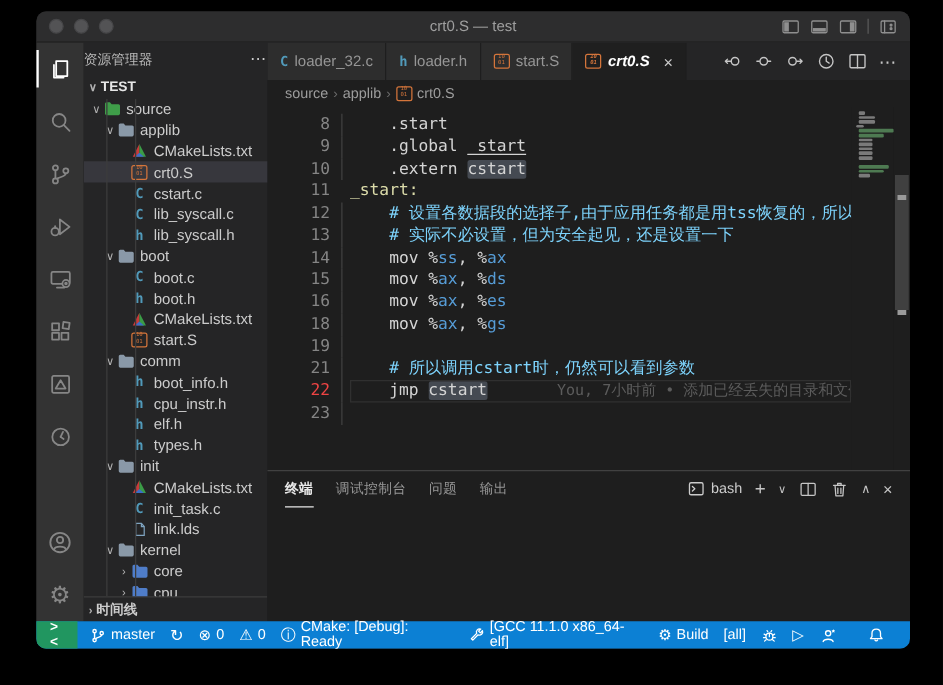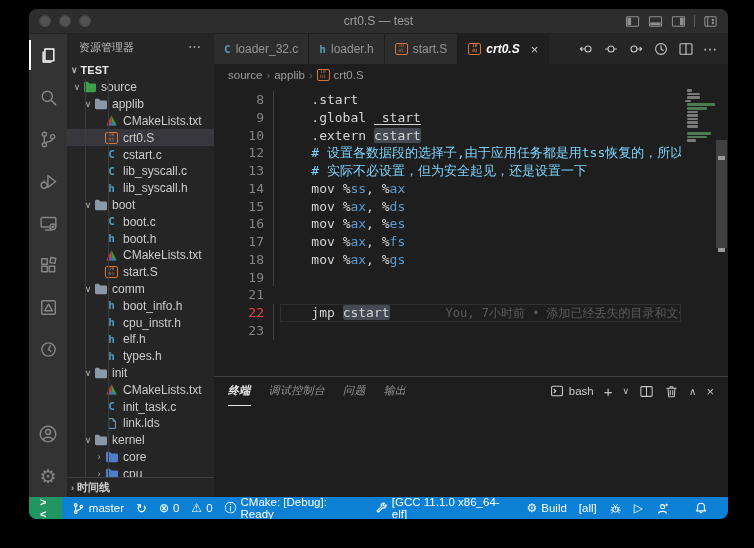--- a/index.html
+++ b/index.html
@@ -20,21 +20,21 @@
   
   .main{flex:1;display:flex;min-height:0;}
   .activitybar{width:38px;flex:0 0 38px;background:#333333;display:flex;flex-direction:column;align-items:center;}
   .ab-item{width:38px;height:42px;display:flex;align-items:center;justify-content:center;color:#868686;position:relative;}
   .ab-item.active{color:#ffffff;}
   .ab-item.active::before{content:"";position:absolute;left:0;top:6px;bottom:6px;width:2px;background:#fff;}
   .ab-spacer{flex:1;}
   .ab-item .txt-ic{font-size:19px;line-height:1;}
   
   .sidebar{width:147px;flex:0 0 147px;background:#252526;display:flex;flex-direction:column;min-height:0;overflow:hidden;}
-  .sidebar-header{height:26px;flex:0 0 26px;display:flex;align-items:center;padding:0 12px;color:#bbbbbb;font-size:11px;font-family:Liberation Serif, serif;}
+  .sidebar-header{height:26px;flex:0 0 26px;display:flex;align-items:center;padding:0 0;color:#bbbbbb;font-size:11px;font-family:Liberation Serif, serif;}
   .sidebar-header .more{margin-left:auto;color:#cccccc;font-size:13px;letter-spacing:1px;}
   .tree-section{height:19px;flex:0 0 19px;display:flex;align-items:center;color:#e7e7e7;font-size:11px;font-weight:bold;padding-left:4px;gap:3px;}
   .tree{flex:1;min-height:0;overflow:hidden;position:relative;}
   .tree-row{height:16.8px;display:flex;align-items:center;font-size:12px;color:#cccccc;white-space:nowrap;}
   .tree-row.sel{background:#37373d;}
   .tree-row .chev{width:10px;text-align:center;color:#b3b3b3;font-size:9px;flex:0 0 10px;}
   .tree-row .fic{width:15px;flex:0 0 15px;display:flex;justify-content:center;align-items:center;margin-right:4px;}
   .guide{position:absolute;top:0;bottom:0;width:1px;background:#3c3c3c;}
   .timeline-row{height:19px;flex:0 0 19px;border-top:1px solid #3c3c3c;display:flex;align-items:center;color:#cccccc;
     font-size:11px;font-weight:bold;padding-left:4px;gap:3px;}
@@ -72,21 +72,21 @@
   .minimap{width:34px;flex:0 0 34px;padding-top:4px;position:relative;background:#1e1e1e;}
   .mm-line{height:2.6px;margin:0 2px 1px 2px;border-radius:1px;}
   .mm-top{position:absolute;top:3px;left:2px;right:2px;}
   .scrollbar{width:13px;flex:0 0 13px;position:relative;background:#1e1e1e;}
   .sb-thumb{position:absolute;left:1px;right:1px;top:54px;height:108px;background:rgba(121,121,121,.38);}
   .sb-mark{position:absolute;left:3px;right:3px;height:4px;background:#9a9a9a;}
   
   .panel{flex:0 0 120px;height:120px;border-top:1px solid #414141;display:flex;flex-direction:column;background:#1e1e1e;}
   .panel-header{height:28px;flex:0 0 28px;display:flex;align-items:center;padding:0 14px;}
   .panel-tabs{display:flex;gap:18px;font-size:11px;}
-  .ptab{color:#969696;height:28px;display:flex;align-items:center;border-bottom:1px solid transparent;letter-spacing:.3px;font-style:italic;}
+  .ptab{color:#969696;height:28px;display:flex;align-items:center;border-bottom:1px solid transparent;letter-spacing:.3px;}
   .ptab.active{color:#e7e7e7;font-weight:bold;border-bottom:1px solid #e7e7e7;}
   .panel-actions{margin-left:auto;display:flex;align-items:center;gap:10px;color:#c5c5c5;}
   .shell-label{display:flex;align-items:center;gap:5px;font-size:11.5px;color:#cccccc;}
   .pa-txt{font-size:12px;color:#c5c5c5;}
   .terminal{flex:1;padding:8px 14px;font-family:"DejaVu Sans Mono",monospace;font-size:12.5px;color:#cccccc;}
   
   .statusbar{height:22px;flex:0 0 22px;background:#0c80d4;display:flex;align-items:center;color:#ffffff;font-size:11.5px;}
   .sb-left{display:flex;align-items:center;height:100%;}
   .sb-right{margin-left:auto;display:flex;align-items:center;gap:12px;padding-right:14px;height:100%;}
   .sb-item{display:flex;align-items:center;gap:4px;padding:0 6px;height:100%;}
@@ -540,29 +540,29 @@
               </span>
               <span>crt0.S</span>
             </span>
           </div>
 
         <div class="code-wrap">
           <div class="code" id="code">
               <div class="code-line"><span class="gutter">8</span><span class="ltext"><span class="fg">    .start</span></span></div>
               <div class="code-line"><span class="gutter">9</span><span class="ltext"><span class="fg">    .global </span><span class="fg ul">_start</span></span></div>
               <div class="code-line"><span class="gutter">10</span><span class="ltext"><span class="fg">    .extern </span><span class="fg hl">cstart</span></span></div>
+              <div class="code-line noguide"><span class="gutter">11</span><span class="ltext"><span class="lbl">_start:</span></span></div>
               <div class="code-line"><span class="gutter">12</span><span class="ltext"><span class="cmt">    # 设置各数据段的选择子,由于应用任务都是用tss恢复的，所以</span></span></div>
               <div class="code-line"><span class="gutter">13</span><span class="ltext"><span class="cmt">    # 实际不必设置，但为安全起见，还是设置一下</span></span></div>
               <div class="code-line"><span class="gutter">14</span><span class="ltext"><span class="fg">    mov </span><span class="fg">%</span><span class="reg">ss</span><span class="fg">, </span><span class="fg">%</span><span class="reg">ax</span></span></div>
               <div class="code-line"><span class="gutter">15</span><span class="ltext"><span class="fg">    mov </span><span class="fg">%</span><span class="reg">ax</span><span class="fg">, </span><span class="fg">%</span><span class="reg">ds</span></span></div>
               <div class="code-line"><span class="gutter">16</span><span class="ltext"><span class="fg">    mov </span><span class="fg">%</span><span class="reg">ax</span><span class="fg">, </span><span class="fg">%</span><span class="reg">es</span></span></div>
-              <div class="code-line"><span class="gutter">17</span><span class="ltext"><span class="fg">    mov </span><span class="fg">%</span><span class="reg">ax</span><span class="fg">, </span><span class="fg">%</span><span class="reg">fs</span></span></div>
               <div class="code-line"><span class="gutter">18</span><span class="ltext"><span class="fg">    mov </span><span class="fg">%</span><span class="reg">ax</span><span class="fg">, </span><span class="fg">%</span><span class="reg">gs</span></span></div>
               <div class="code-line"><span class="gutter">19</span><span class="ltext"></span></div>
-              <div class="code-line"><span class="gutter">21</span></div>
+              <div class="code-line"><span class="gutter">21</span><span class="ltext"><span class="cmt">    # 所以调用cstart时，仍然可以看到参数</span></span></div>
               <div class="code-line cur"><span class="gutter">22</span><span class="ltext"><span class="fg">    jmp </span><span class="fg hl">cstart</span><span class="blame">You, 7小时前 • 添加已经丢失的目录和文件 …</span></span></div>
               <div class="code-line"><span class="gutter">23</span><span class="ltext"></span></div>
             </div>
           <div class="minimap" id="minimap">
               <div class="mm-top">
                 <div class="mm-line" style="width: 4.5px; margin-left: 4.4px; background: rgb(122, 122, 122);"></div>
                 <div class="mm-line" style="width: 12.6px; margin-left: 4.4px; background: rgb(122, 122, 122);"></div>
                 <div class="mm-line" style="width: 12.6px; margin-left: 4.4px; background: rgb(122, 122, 122);"></div>
                 <div class="mm-line" style="width: 6.3px; margin-left: 2px; background: rgb(122, 122, 122);"></div>
                 <div class="mm-line" style="width: 27.9px; margin-left: 4.4px; background: rgb(78, 122, 82);"></div>

